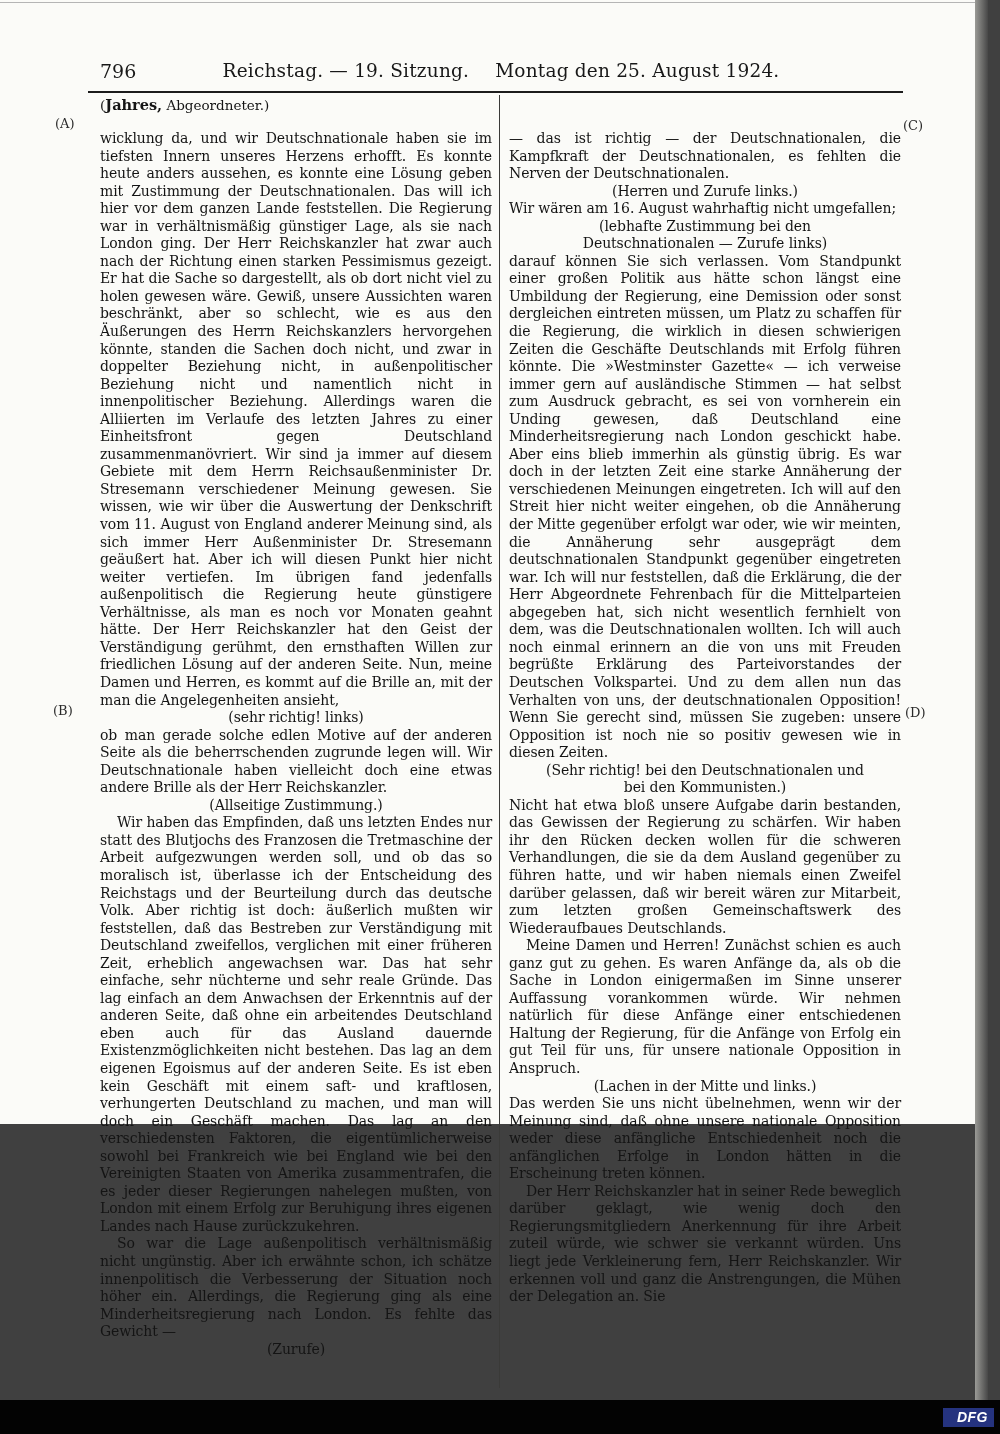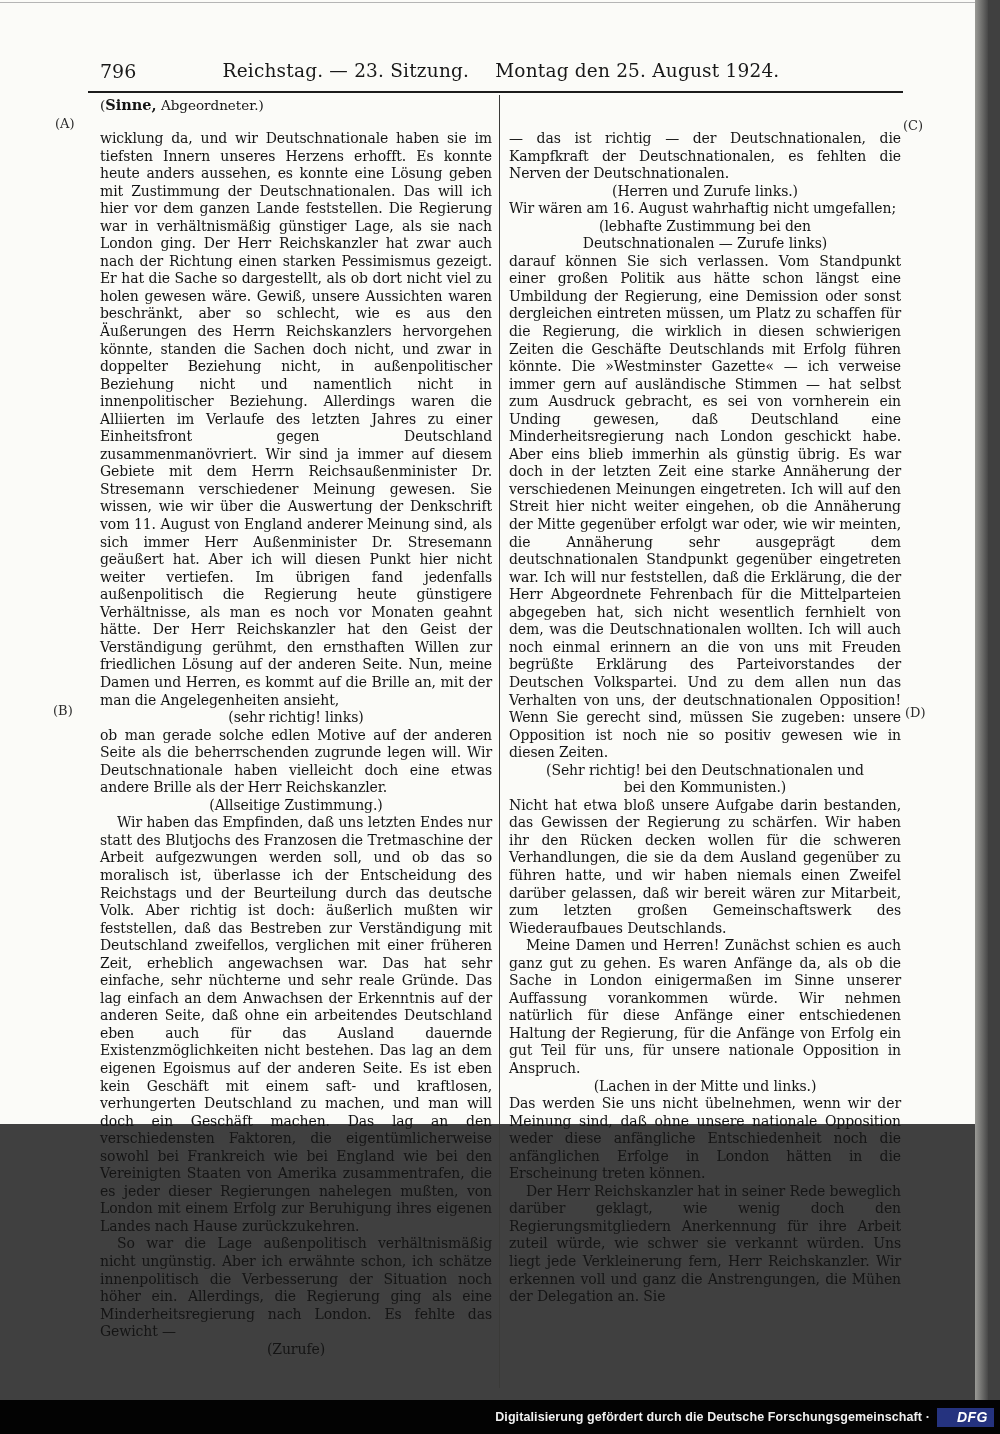--- a/index.html
+++ b/index.html
@@ -99,38 +99,38 @@
     letter-spacing: 0.1px;
   }
   .dfg-logo {
     display: inline-block;
     margin-left: 7px;
     background: #25337f;
     color: #ffffff;
     font-family: "Liberation Sans", sans-serif;
     font-style: italic; font-weight: bold;
     font-size: 14px;
-    padding: 1px 6px 2px 20px;
+    padding: 1px 6px 2px 14px;
     letter-spacing: 0.5px;
   }
 </style>
 </head>
 <body>
 
 <div class="page">
   <div class="top-scan-line"></div>
   <div class="scan-edge-right"></div>
 
   <div class="running-head">
     <span class="page-number">796</span>
-    <span class="head-center"><span>Reichstag. — 23. Sitzung.</span><span class="sep"></span><span>Montag den 25. August 1924.</span></span>
+    <span class="head-center"><span>Reichstag. — 19. Sitzung.</span><span class="sep"></span><span>Montag den 25. August 1924.</span></span>
   </div>
   <div class="header-rule"></div>
 
-  <div class="speaker-line"><span>(</span><span class="speaker-name">Sinne,</span><span> Abgeordneter.)</span></div>
+  <div class="speaker-line"><span>(</span><span class="speaker-name">Jahres,</span><span> Abgeordneter.)</span></div>
 
   <div class="margin-marker marker-a">(A)</div>
   <div class="margin-marker marker-b">(B)</div>
   <div class="margin-marker marker-c">(C)</div>
   <div class="margin-marker marker-d">(D)</div>
 
   <div class="column-divider"></div>
 
   <div class="col col-left">
       <p class="para">wicklung da, und wir Deutschnationale haben sie im tiefsten Innern unseres Herzens erhofft. Es konnte heute anders aussehen, es konnte eine Lösung geben mit Zustimmung der Deutschnationalen. Das will ich hier vor dem ganzen Lande feststellen. Die Regierung war in verhältnismäßig günstiger Lage, als sie nach London ging. Der Herr Reichskanzler hat zwar auch nach der Richtung einen starken Pessimismus gezeigt. Er hat die Sache so dargestellt, als ob dort nicht viel zu holen gewesen wäre. Gewiß, unsere Aussichten waren beschränkt, aber so schlecht, wie es aus den Äußerungen des Herrn Reichskanzlers hervorgehen könnte, standen die Sachen doch nicht, und zwar in doppelter Beziehung nicht, in außenpolitischer Beziehung nicht und namentlich nicht in innenpolitischer Beziehung. Allerdings waren die Alliierten im Verlaufe des letzten Jahres zu einer Einheitsfront gegen Deutschland zusammenmanövriert. Wir sind ja immer auf diesem Gebiete mit dem Herrn Reichsaußenminister Dr. Stresemann verschiedener Meinung gewesen. Sie wissen, wie wir über die Auswertung der Denkschrift vom 11. August von England anderer Meinung sind, als sich immer Herr Außenminister Dr. Stresemann geäußert hat. Aber ich will diesen Punkt hier nicht weiter vertiefen. Im übrigen fand jedenfalls außenpolitisch die Regierung heute günstigere Verhältnisse, als man es noch vor Monaten geahnt hätte. Der Herr Reichskanzler hat den Geist der Verständigung gerühmt, den ernsthaften Willen zur friedlichen Lösung auf der anderen Seite. Nun, meine Damen und Herren, es kommt auf die Brille an, mit der man die Angelegenheiten ansieht,</p>
@@ -150,15 +150,14 @@
       <p class="interjection">(Sehr richtig! bei den Deutschnationalen und bei den Kommunisten.)</p>
       <p class="para">Nicht hat etwa bloß unsere Aufgabe darin bestanden, das Gewissen der Regierung zu schärfen. Wir haben ihr den Rücken decken wollen für die schweren Verhandlungen, die sie da dem Ausland gegenüber zu führen hatte, und wir haben niemals einen Zweifel darüber gelassen, daß wir bereit wären zur Mitarbeit, zum letzten großen Gemeinschaftswerk des Wiederaufbaues Deutschlands.</p>
       <p class="para indent">Meine Damen und Herren! Zunächst schien es auch ganz gut zu gehen. Es waren Anfänge da, als ob die Sache in London einigermaßen im Sinne unserer Auffassung vorankommen würde. Wir nehmen natürlich für diese Anfänge einer entschiedenen Haltung der Regierung, für die Anfänge von Erfolg ein gut Teil für uns, für unsere nationale Opposition in Anspruch.</p>
       <p class="interjection">(Lachen in der Mitte und links.)</p>
       <p class="para">Das werden Sie uns nicht übelnehmen, wenn wir der Meinung sind, daß ohne unsere nationale Opposition weder diese anfängliche Entschiedenheit noch die anfänglichen Erfolge in London hätten in die Erscheinung treten können.</p>
       <p class="para indent">Der Herr Reichskanzler hat in seiner Rede beweglich darüber geklagt, wie wenig doch den Regierungsmitgliedern Anerkennung für ihre Arbeit zuteil würde, wie schwer sie verkannt würden. Uns liegt jede Verkleinerung fern, Herr Reichskanzler. Wir erkennen voll und ganz die Anstrengungen, die Mühen der Delegation an. Sie</p>
     </div>
 </div>
 
 <div class="footer-bar">
-  <span class="footer-credit">Digitalisierung gefördert durch die Deutsche Forschungsgemeinschaft ·</span>
   <span class="dfg-logo">DFG</span>
 </div>
 
 </body></html>

